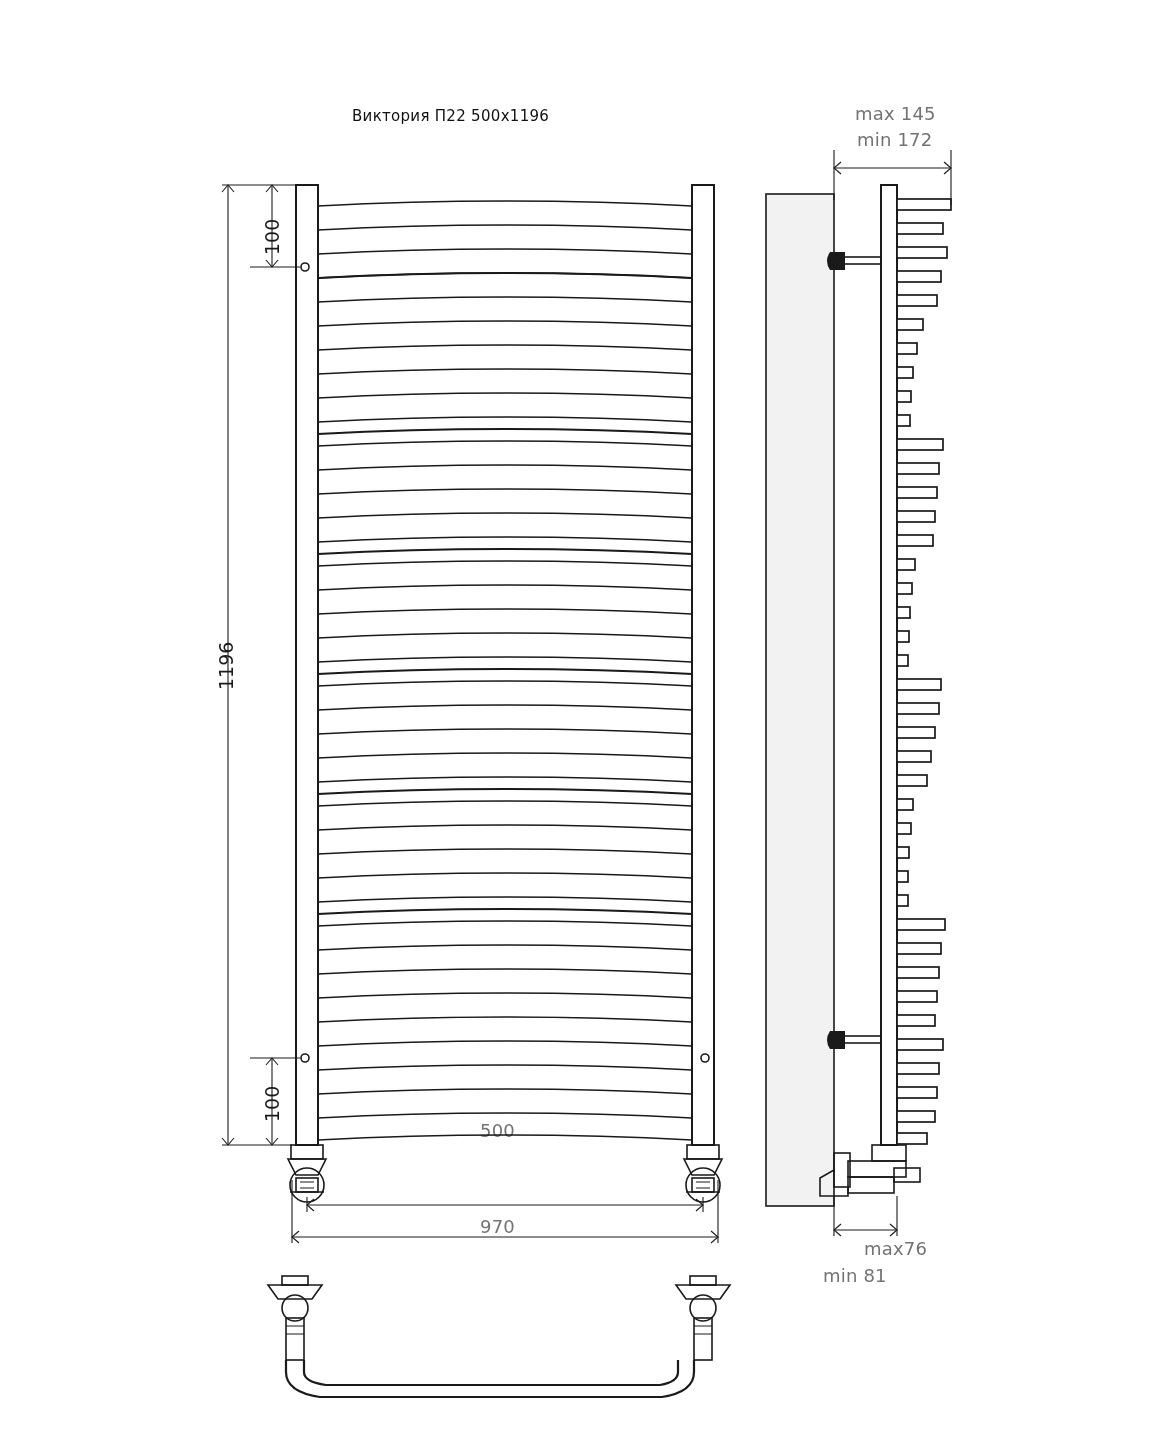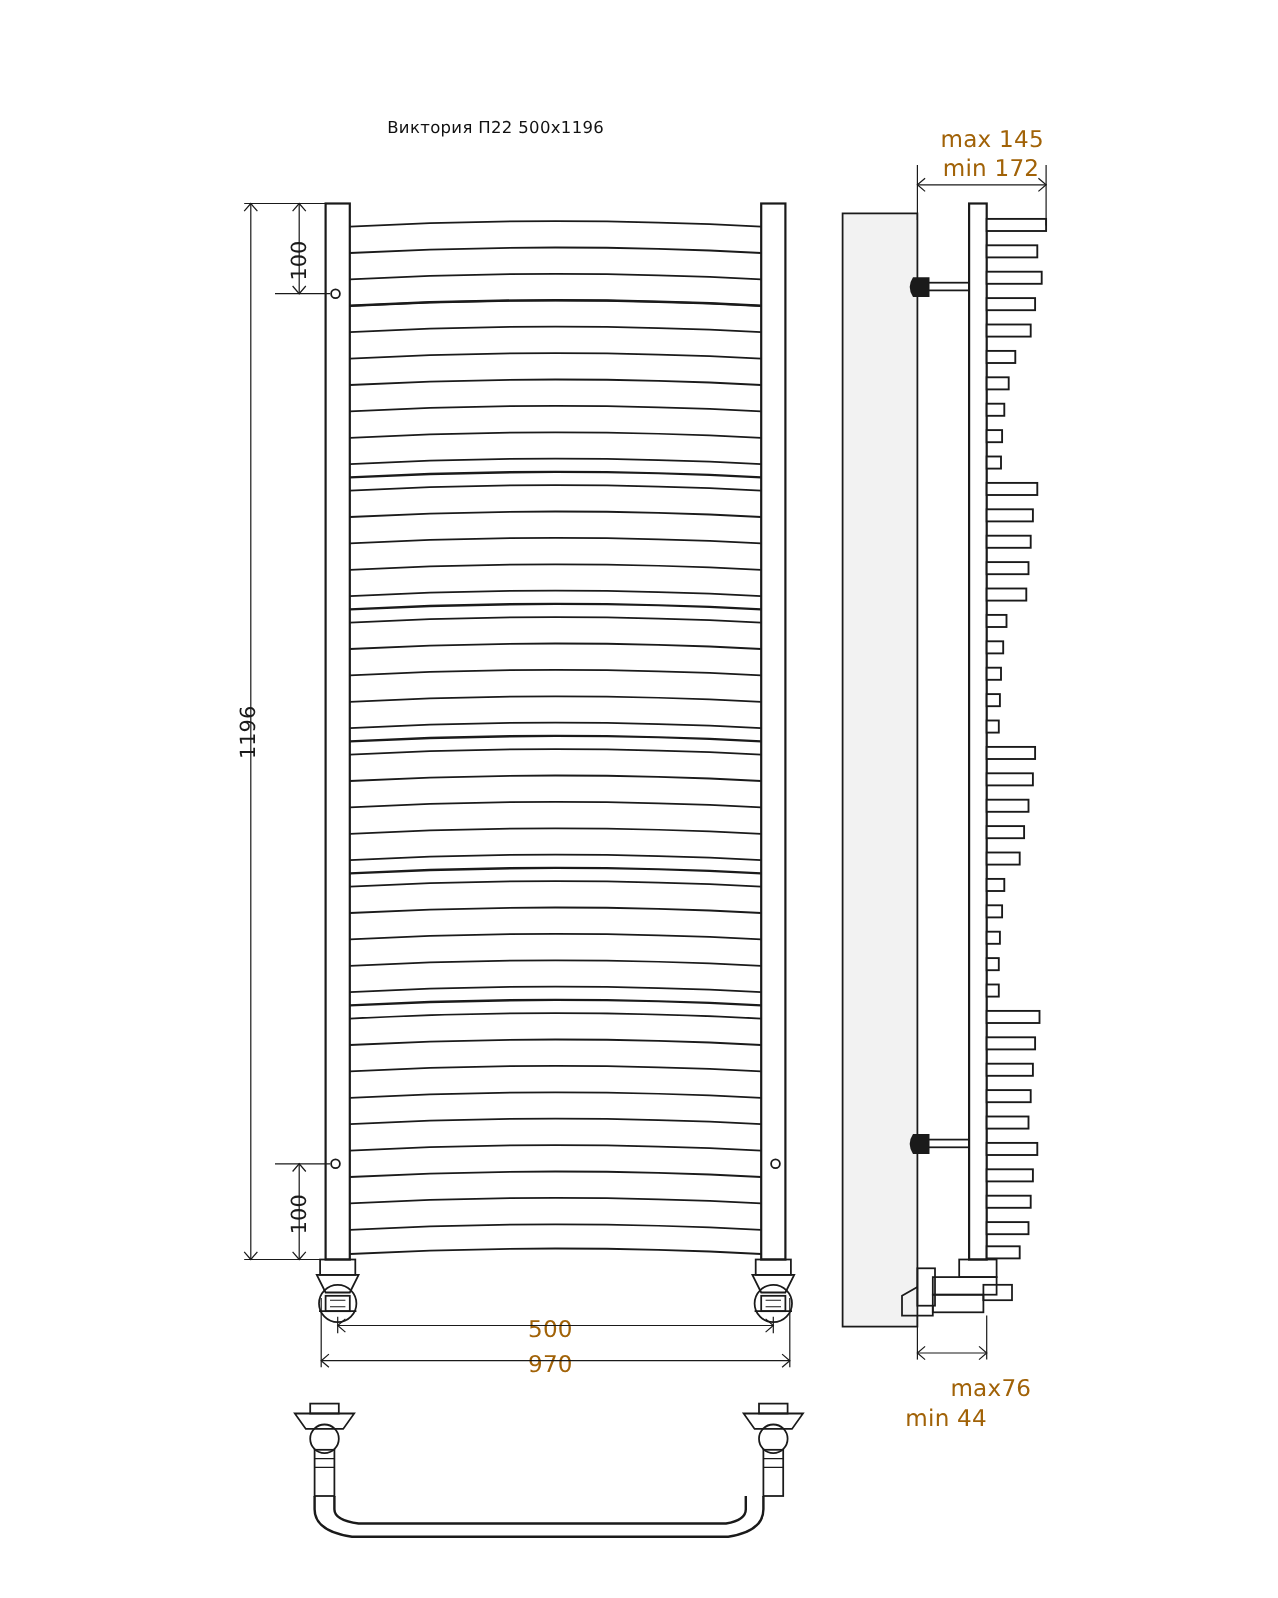--- a/index.html
+++ b/index.html
@@ -12,25 +12,24 @@
   }
   #sheet {
     position: relative;
     width: 1162px;
     height: 1453px;
     background: #ffffff;
     overflow: hidden;
   }
   .lbl {
     position: absolute;
-    font-size: 21px;
-    color: #a16207;
+    font-size: 18px;
+    color: #737373;
     white-space: nowrap;
     letter-spacing: 0.2px;
-    margin-top: 12px;
   }
   .title {
     position: absolute;
     font-size: 15px;
     color: #111111;
     white-space: nowrap;
     letter-spacing: 0.3px;
   }
   .vert {
     position: absolute;
@@ -63,25 +62,25 @@
 
   <div class="title" style="left:352px; top:107px;">Виктория П22 500х1196</div>
 
   <div class="lbl" style="left:855px; top:103px;">max 145</div>
   <div class="lbl" style="left:857px; top:129px;">min 172</div>
 
   <div class="vert" style="left:261px; top:255px;">100</div>
   <div class="vert" style="left:215px; top:690px;">1196</div>
   <div class="vert" style="left:261px; top:1122px;">100</div>
 
-  <div class="lbl" style="left:480px; top:1184px;">500</div>
+  <div class="lbl" style="left:480px; top:1120px;">500</div>
   <div class="lbl" style="left:480px; top:1216px;">970</div>
 
   <div class="lbl" style="left:864px; top:1238px;">max76</div>
-  <div class="lbl" style="left:823px; top:1265px;">min 44</div>
+  <div class="lbl" style="left:823px; top:1265px;">min 81</div>
 
   <svg width="1162" height="1453" viewBox="0 0 1162 1453">
 
     <g>
 
       <rect class="rail" x="296" y="185" width="22" height="960"></rect>
 
       <rect class="rail" x="692" y="185" width="22" height="960"></rect>
 
       <g class="ln med">

